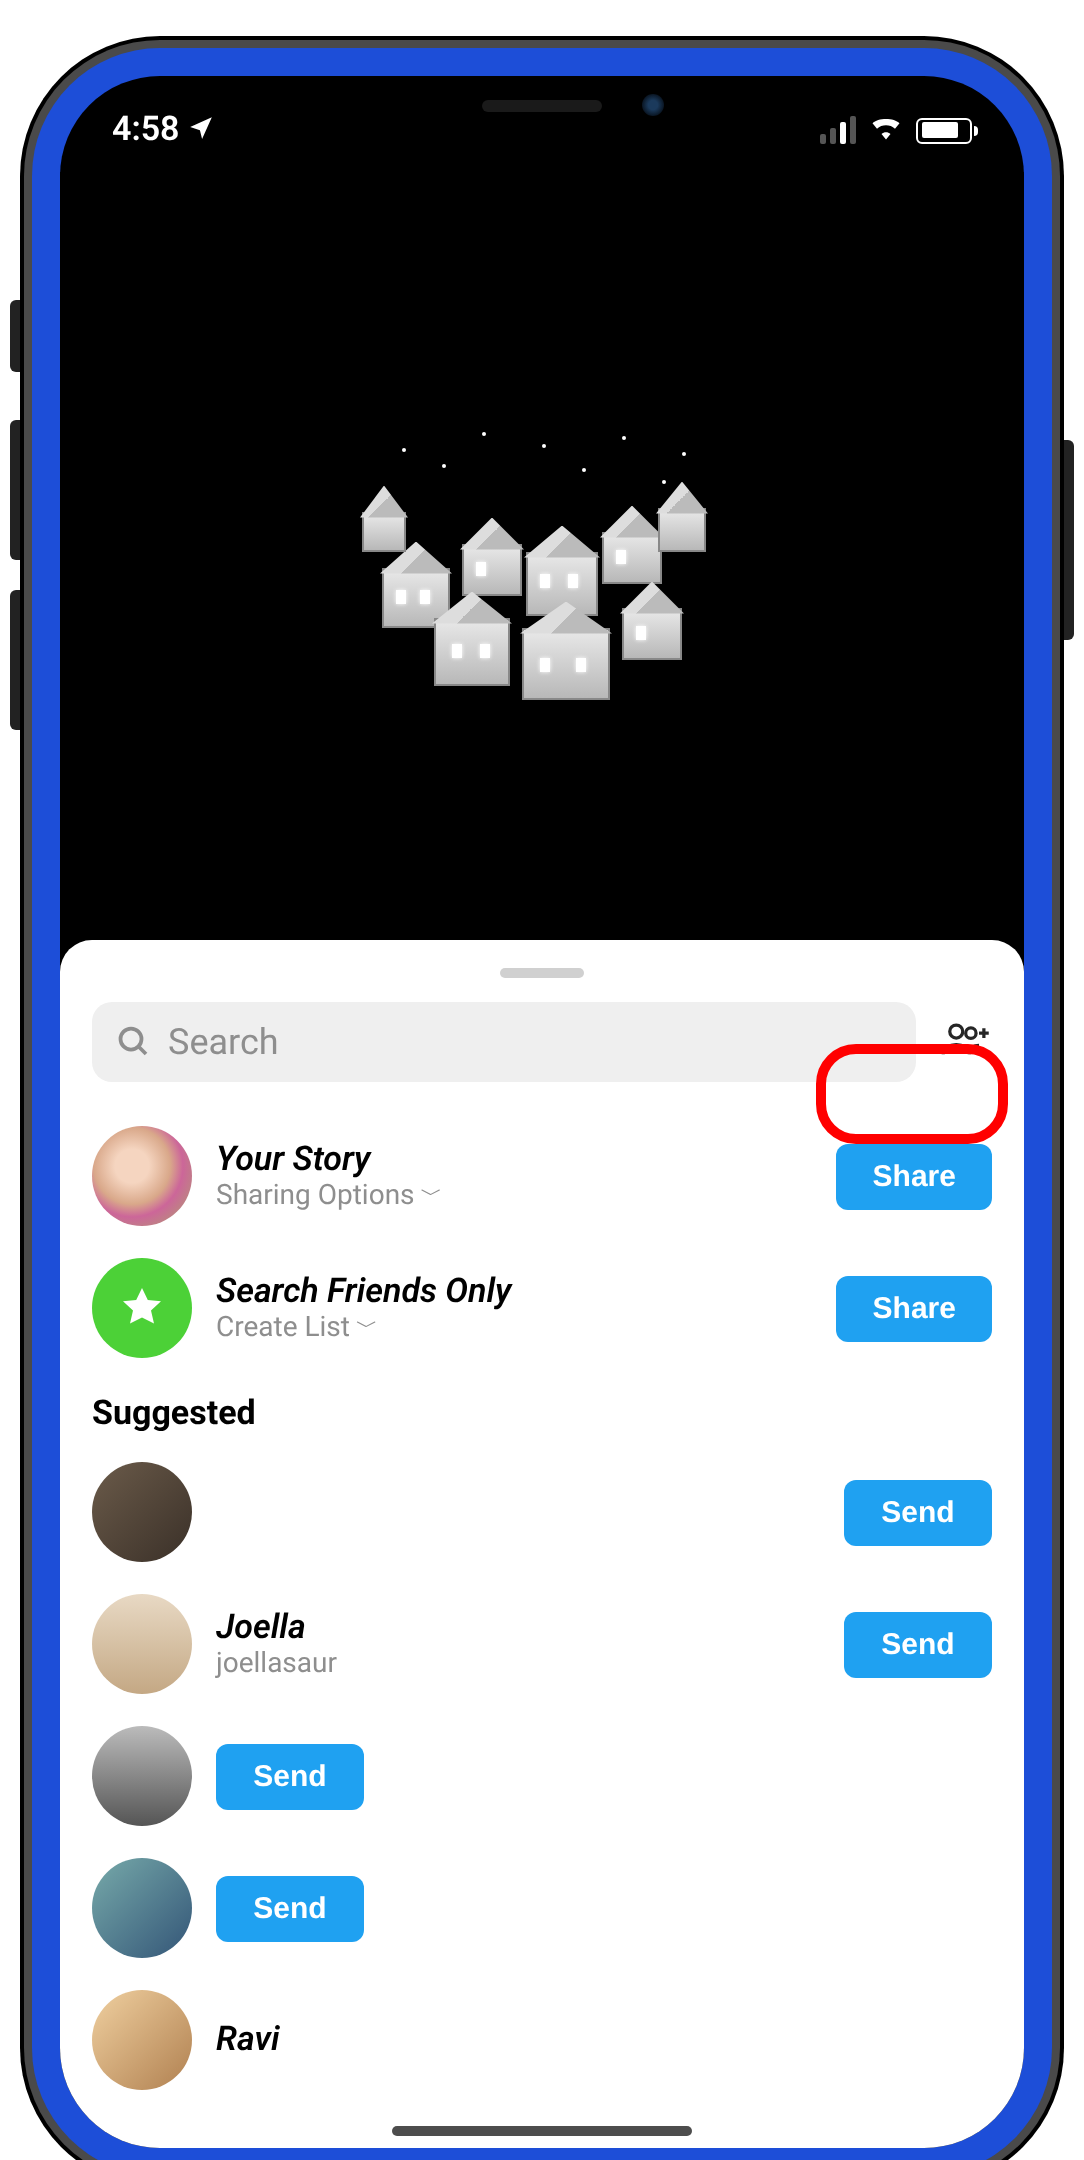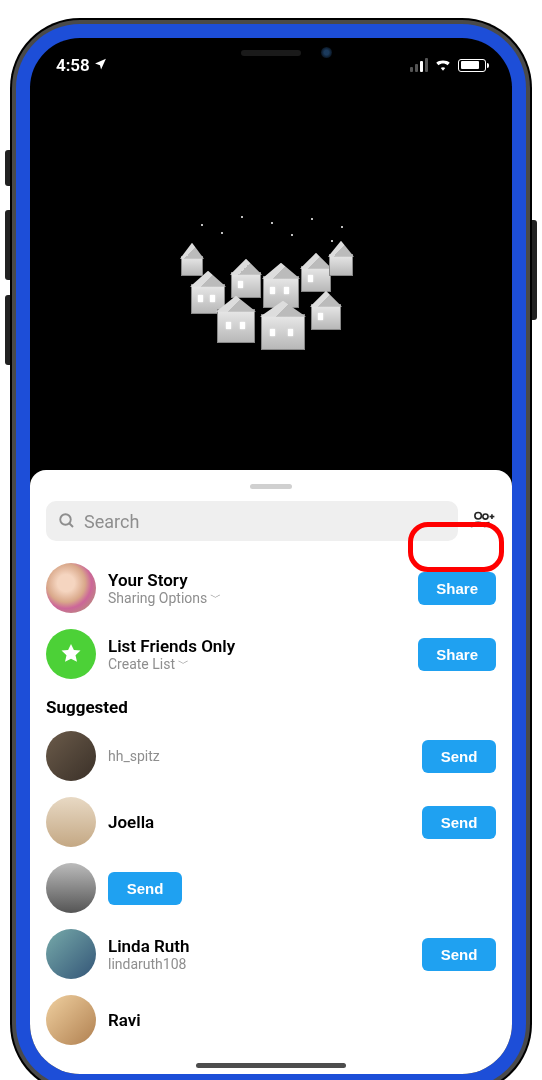--- a/index.html
+++ b/index.html
@@ -157,21 +157,21 @@
   .avatar{
     width:50px;height:50px;border-radius:50%;
     flex-shrink:0;
     background:#ccc;
     position:relative;
     overflow:hidden;
   }
   .avatar.green{background:#4cd137;display:flex;align-items:center;justify-content:center;}
   .avatar.green svg{width:24px;height:24px;fill:#fff;}
   .row-text{flex:1;min-width:0;}
-  .row-title{font-size:17px;font-weight:600;color:#000;}
+  .row-title{font-size:17px;font-weight:600;color:#000;font-style:italic;}
   .row-sub{font-size:14px;color:#8e8e8e;display:flex;align-items:flex-start;gap:3px;}
   .row-sub .chev{font-size:11px;}
   .action-btn{
     background:#1fa1f1;color:#fff;border:none;
     font-size:15px;font-weight:600;
     padding:8px 18px;border-radius:6px;
     min-width:74px;
     text-align:center;
   }
   .section-hdr{ font-size:17px;font-weight:700;color:#000; padding:10px 16px 6px; }
@@ -310,58 +310,54 @@
         <button class="action-btn" style="position:relative;">Share</button>
       </div>
 
       <div class="row">
         <div class="avatar green">
           <svg viewBox="0 0 24 24">
               <path d="M12 2l2.9 6 6.6.6-5 4.6 1.5 6.5L12 16.8 6 19.7l1.5-6.5-5-4.6 6.6-.6z"></path>
             </svg>
         </div>
         <div class="row-text">
-          <div class="row-title">List Friends Only</div>
+          <div class="row-title">Search Friends Only</div>
           <div class="row-sub">
             <span>Create List</span>
             <span class="chev">﹀</span>
           </div>
         </div>
         <button class="action-btn">Share</button>
       </div>
 
       <div class="section-hdr">Suggested</div>
 
       <div class="row">
         <div class="avatar av-img2"></div>
         <div class="row-text">
-          <div class="row-sub">hh_spitz</div>
         </div>
         <button class="action-btn">Send</button>
       </div>
 
       <div class="row">
         <div class="avatar av-img3"></div>
         <div class="row-text">
           <div class="row-title">Joella</div>
+          <div class="row-sub">joellasaur</div>
         </div>
         <button class="action-btn">Send</button>
       </div>
 
       <div class="row">
         <div class="avatar av-img4"></div>
         <button class="action-btn">Send</button>
       </div>
 
       <div class="row">
         <div class="avatar av-img5"></div>
-        <div class="row-text">
-          <div class="row-title">Linda Ruth</div>
-          <div class="row-sub">lindaruth108</div>
-        </div>
         <button class="action-btn">Send</button>
       </div>
 
       <div class="row" style="padding-bottom:0;">
         <div class="avatar av-img6"></div>
         <div class="row-text">
           <div class="row-title">Ravi</div>
         </div>
       </div>
 

